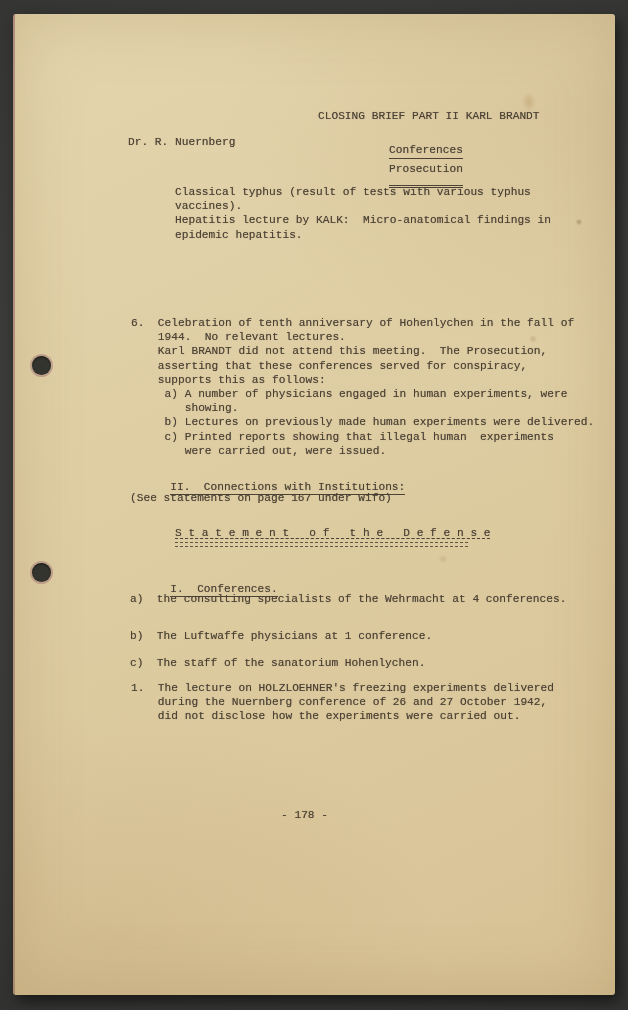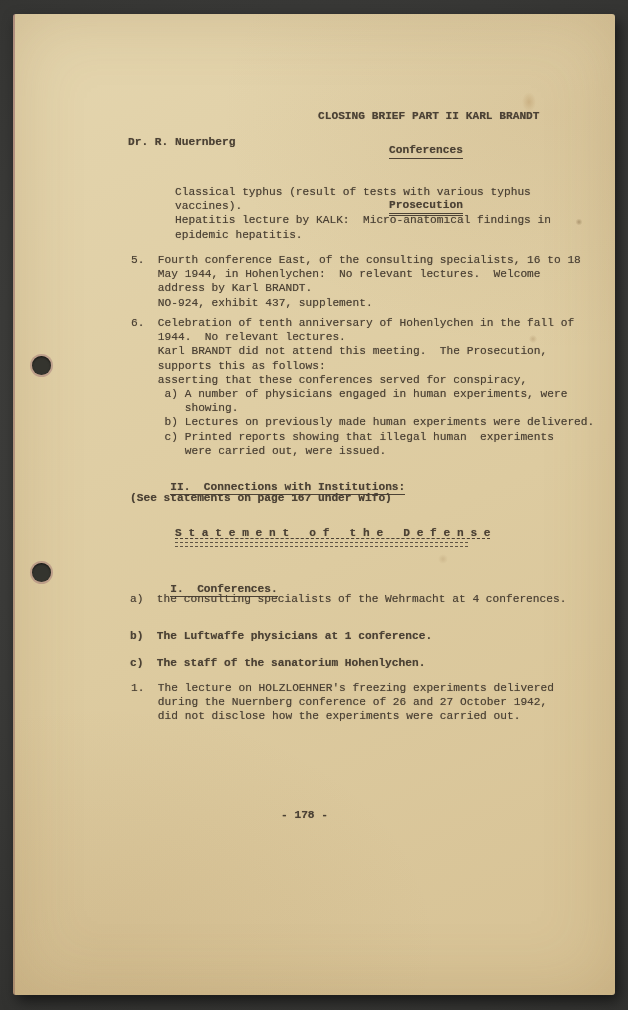--- a/index.html
+++ b/index.html
@@ -31,33 +31,32 @@
     background:#34342e;
     box-shadow:0 0 0 2px rgba(115,55,85,.28), inset 0 1px 2px rgba(0,0,0,.6);
   }
   .hole-top{left:19px;top:342px}
   .hole-bottom{left:19px;top:549px}
   .t{
     position:absolute;white-space:pre;
     font-size:11.2px;line-height:14.2px;
     color:#4b4134;
     text-shadow:0 0 0.7px rgba(75,65,52,.55);
-    font-weight:bold;
   }
   .grp{position:absolute;}
   .grp .ln{
     white-space:pre;font-size:11.2px;line-height:14.2px;color:#4b4134;
     text-shadow:0 0 0.7px rgba(75,65,52,.55);
   }
   .hdr{left:305px;top:95px}
   .auth{left:115px;top:121px}
   .tag1{left:376px;top:129px}
   .tag2{left:376px;top:148px}
   .u-single{border-bottom:1px solid currentColor;padding-bottom:0.5px;}
-  .u-double{border-bottom:3px double currentColor;padding-bottom:1px;margin-top:36px;}
+  .u-double{border-bottom:3px double currentColor;padding-bottom:9px;}
   .g-intro{left:162px;top:171px}
   .g-item5{left:118px;top:239px}
   .g-item6{left:118px;top:302px}
   .h-sec2{left:117px;top:452px}
   .g-note{left:117px;top:477px}
   .h-def{left:162px;top:512px;text-decoration:underline;text-decoration-style:dashed;text-underline-offset:2px;}
   .def-rule{
     position:absolute;left:162px;top:528px;width:293px;height:3px;
     border-top:1.5px dashed #4b4134;border-bottom:1.5px dashed #4b4134;
     opacity:.85;
@@ -85,33 +84,27 @@
     <div class="t tag1 u-single">Conferences</div>
     <div class="t tag2 u-double">Prosecution</div>
 
     <div class="grp g-intro">
       <div class="ln">Classical typhus (result of tests with various typhus</div>
       <div class="ln">vaccines).</div>
       <div class="ln">Hepatitis lecture by KALK:  Micro-anatomical findings in</div>
       <div class="ln">epidemic hepatitis.</div>
     </div>
 
-    <div class="grp g-item5">
-      <div class="ln">5.  Fourth conference East, of the consulting specialists, 16 to 18</div>
-      <div class="ln">    May 1944, in Hohenlychen:  No relevant lectures.  Welcome</div>
-      <div class="ln">    address by Karl BRANDT.</div>
-      <div class="ln">    NO-924, exhibit 437, supplement.</div>
-    </div>
 
     <div class="grp g-item6">
       <div class="ln">6.  Celebration of tenth anniversary of Hohenlychen in the fall of</div>
       <div class="ln">    1944.  No relevant lectures.</div>
       <div class="ln">    Karl BRANDT did not attend this meeting.  The Prosecution,</div>
+      <div class="ln">    asserting that these conferences served for conspiracy,</div>
       <div class="ln">    supports this as follows:</div>
-      <div class="ln">    asserting that these conferences served for conspiracy,</div>
       <div class="ln">     a) A number of physicians engaged in human experiments, were</div>
       <div class="ln">        showing.</div>
       <div class="ln">     b) Lectures on previously made human experiments were delivered.</div>
       <div class="ln">     c) Printed reports showing that illegal human  experiments</div>
       <div class="ln">        were carried out, were issued.</div>
     </div>
 
     <div class="t h-sec2">
       <span class="u-single">II.  Connections with Institutions:</span>
     </div>

